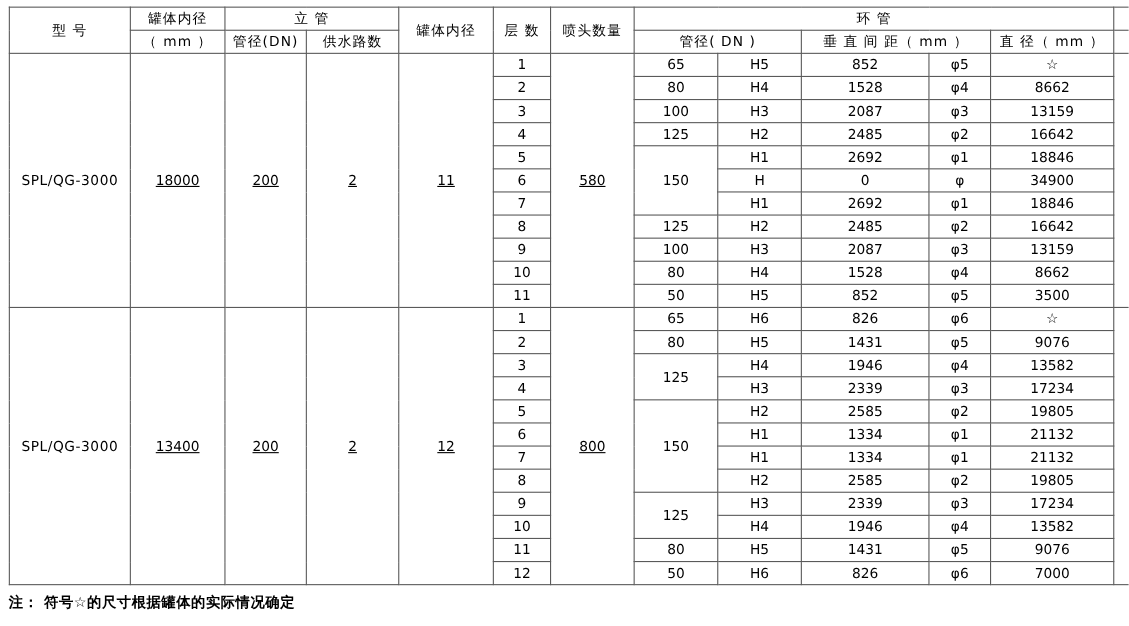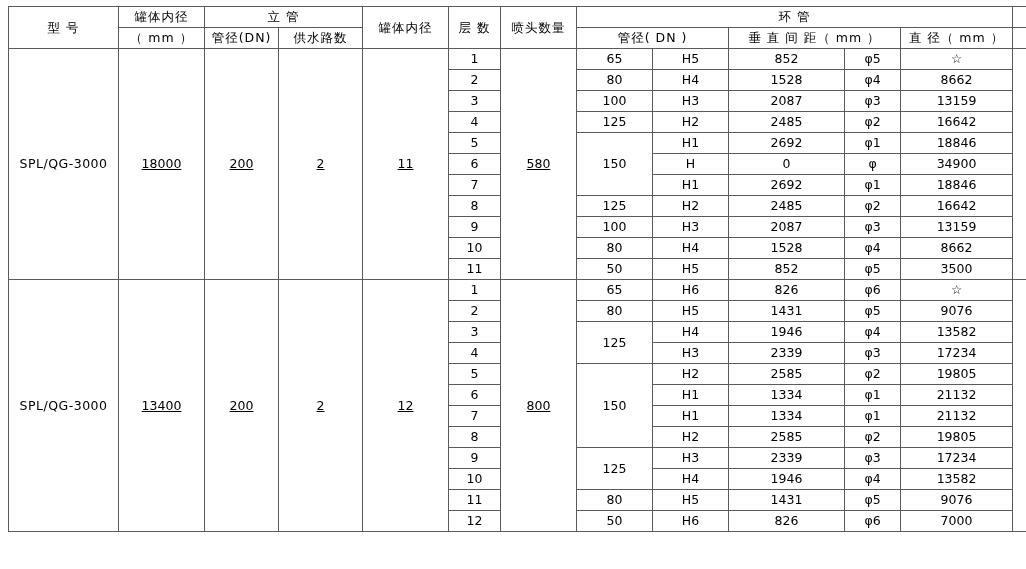--- a/index.html
+++ b/index.html
@@ -283,13 +283,14 @@
           <td class="layer">12</td>
           <td rowspan="1" class="">50</td>
           <td class="">H6</td>
           <td class="">826</td>
           <td class="">φ6</td>
           <td class="">7000</td>
         </tr>
       </tbody>
   </table>
 
+  <div class="note">注： 符号☆的尺寸根据罐体的实际情况确定</div>
 </div>
 
 </body></html>

